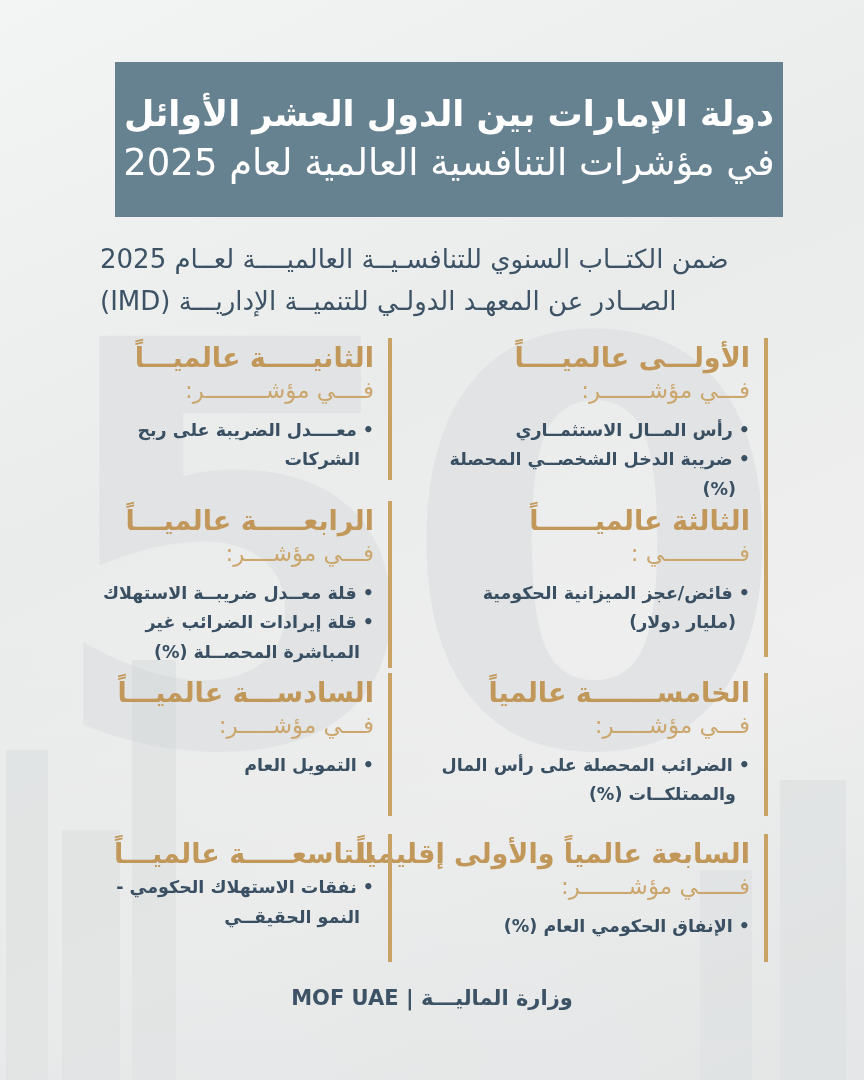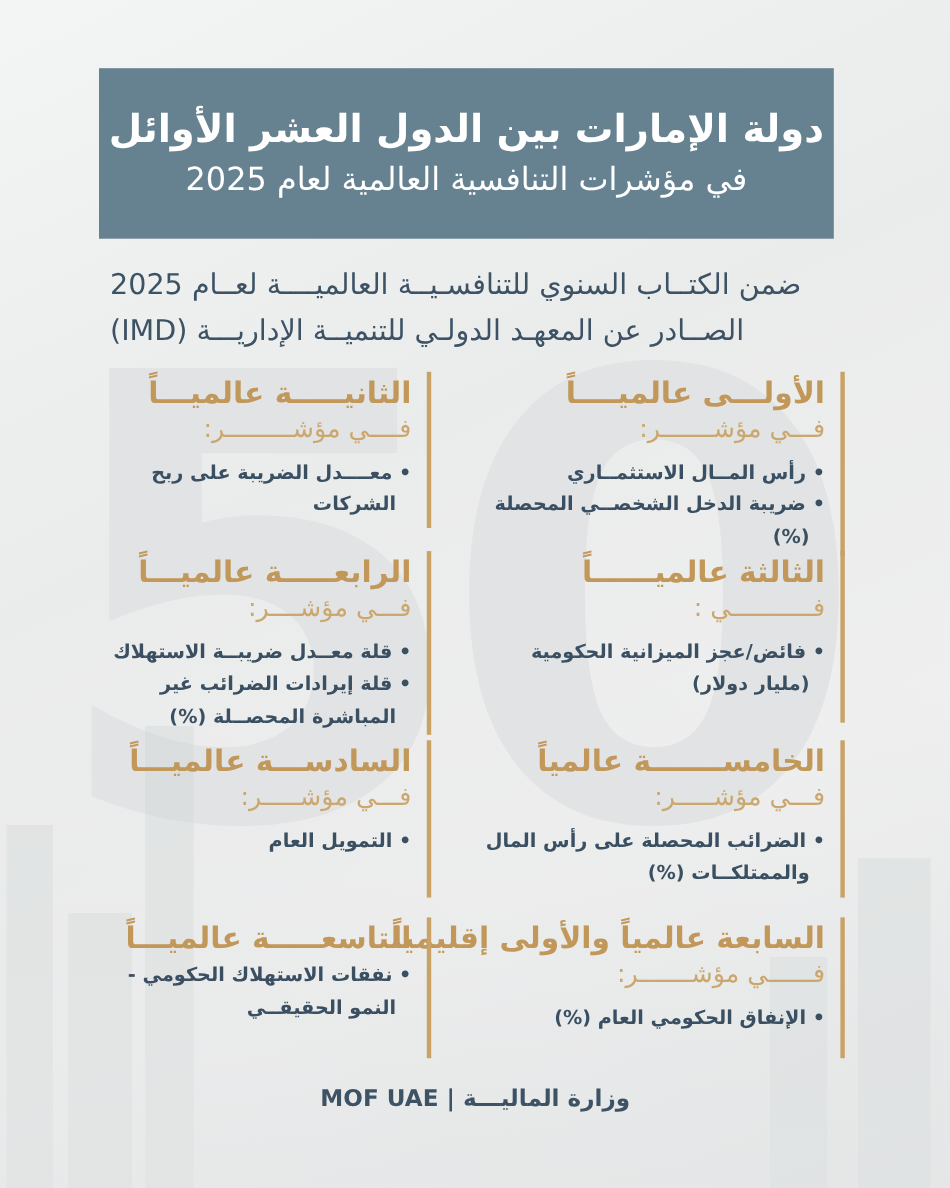--- a/index.html
+++ b/index.html
@@ -29,28 +29,28 @@
   .wm-t3{left:132px;bottom:0;width:44px;height:420px;}
   .wm-t4{left:700px;bottom:0;width:52px;height:210px;}
   .wm-t5{left:780px;bottom:0;width:66px;height:300px;}
   .wm-fade{
     left:0;bottom:0;width:864px;height:460px;
     background:linear-gradient(0deg,rgba(226,228,229,0.55),rgba(226,228,229,0));
   }
   
   .header-banner{
     position:absolute;z-index:1;
-    left:90px;top:62px;width:668px;height:155px;
+    left:115px;top:62px;width:668px;height:155px;
     background:#66818f;
     display:flex;flex-direction:column;justify-content:center;align-items:center;
     gap:10px;
     color:#ffffff;text-align:center;direction:rtl;
   }
   .header-line1{font-size:35px;font-weight:bold;line-height:1.1;}
-  .header-line2{font-size:29px;font-weight:normal;line-height:1.1;}
+  .header-line2{font-size:37px;font-weight:normal;line-height:1.1;}
   
   .subtitle{
     position:absolute;z-index:1;
     left:100px;top:238px;width:668px;
     direction:rtl;text-align:left;
     color:#3d5365;font-size:26px;font-weight:normal;line-height:1.62;
   }
   .subtitle .line{white-space:nowrap;}
   
   .block{

